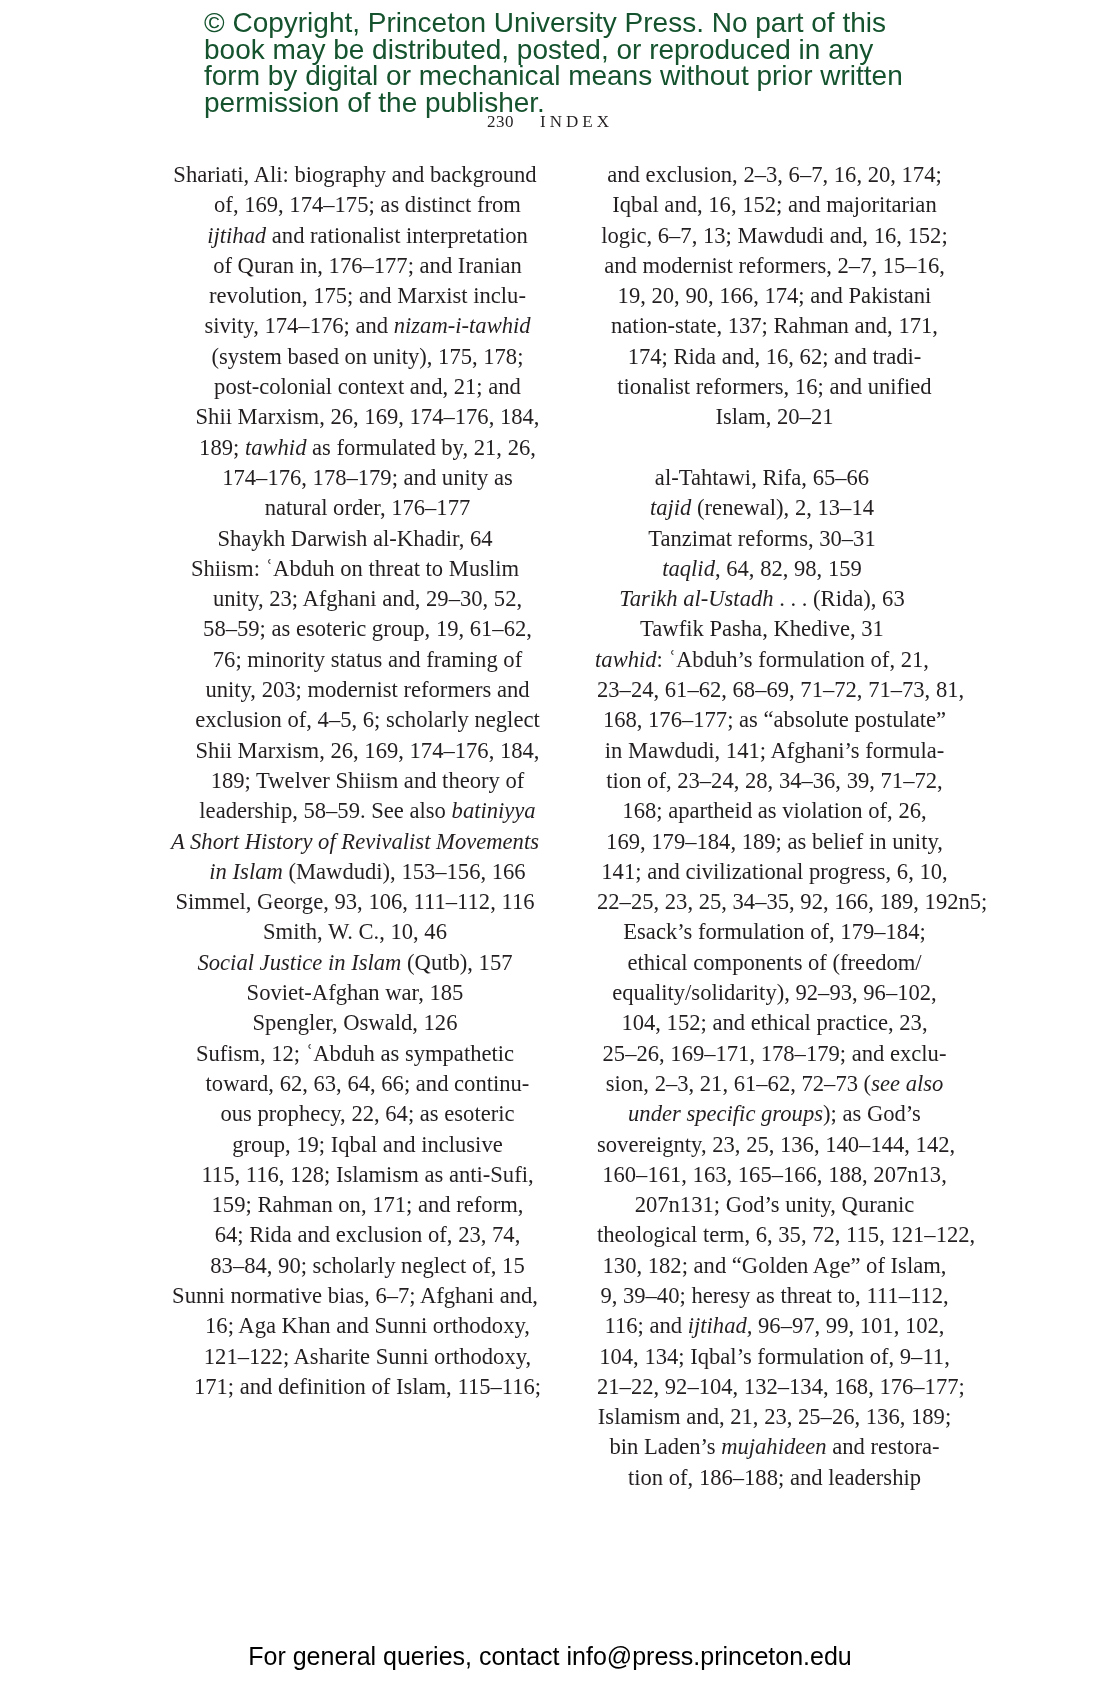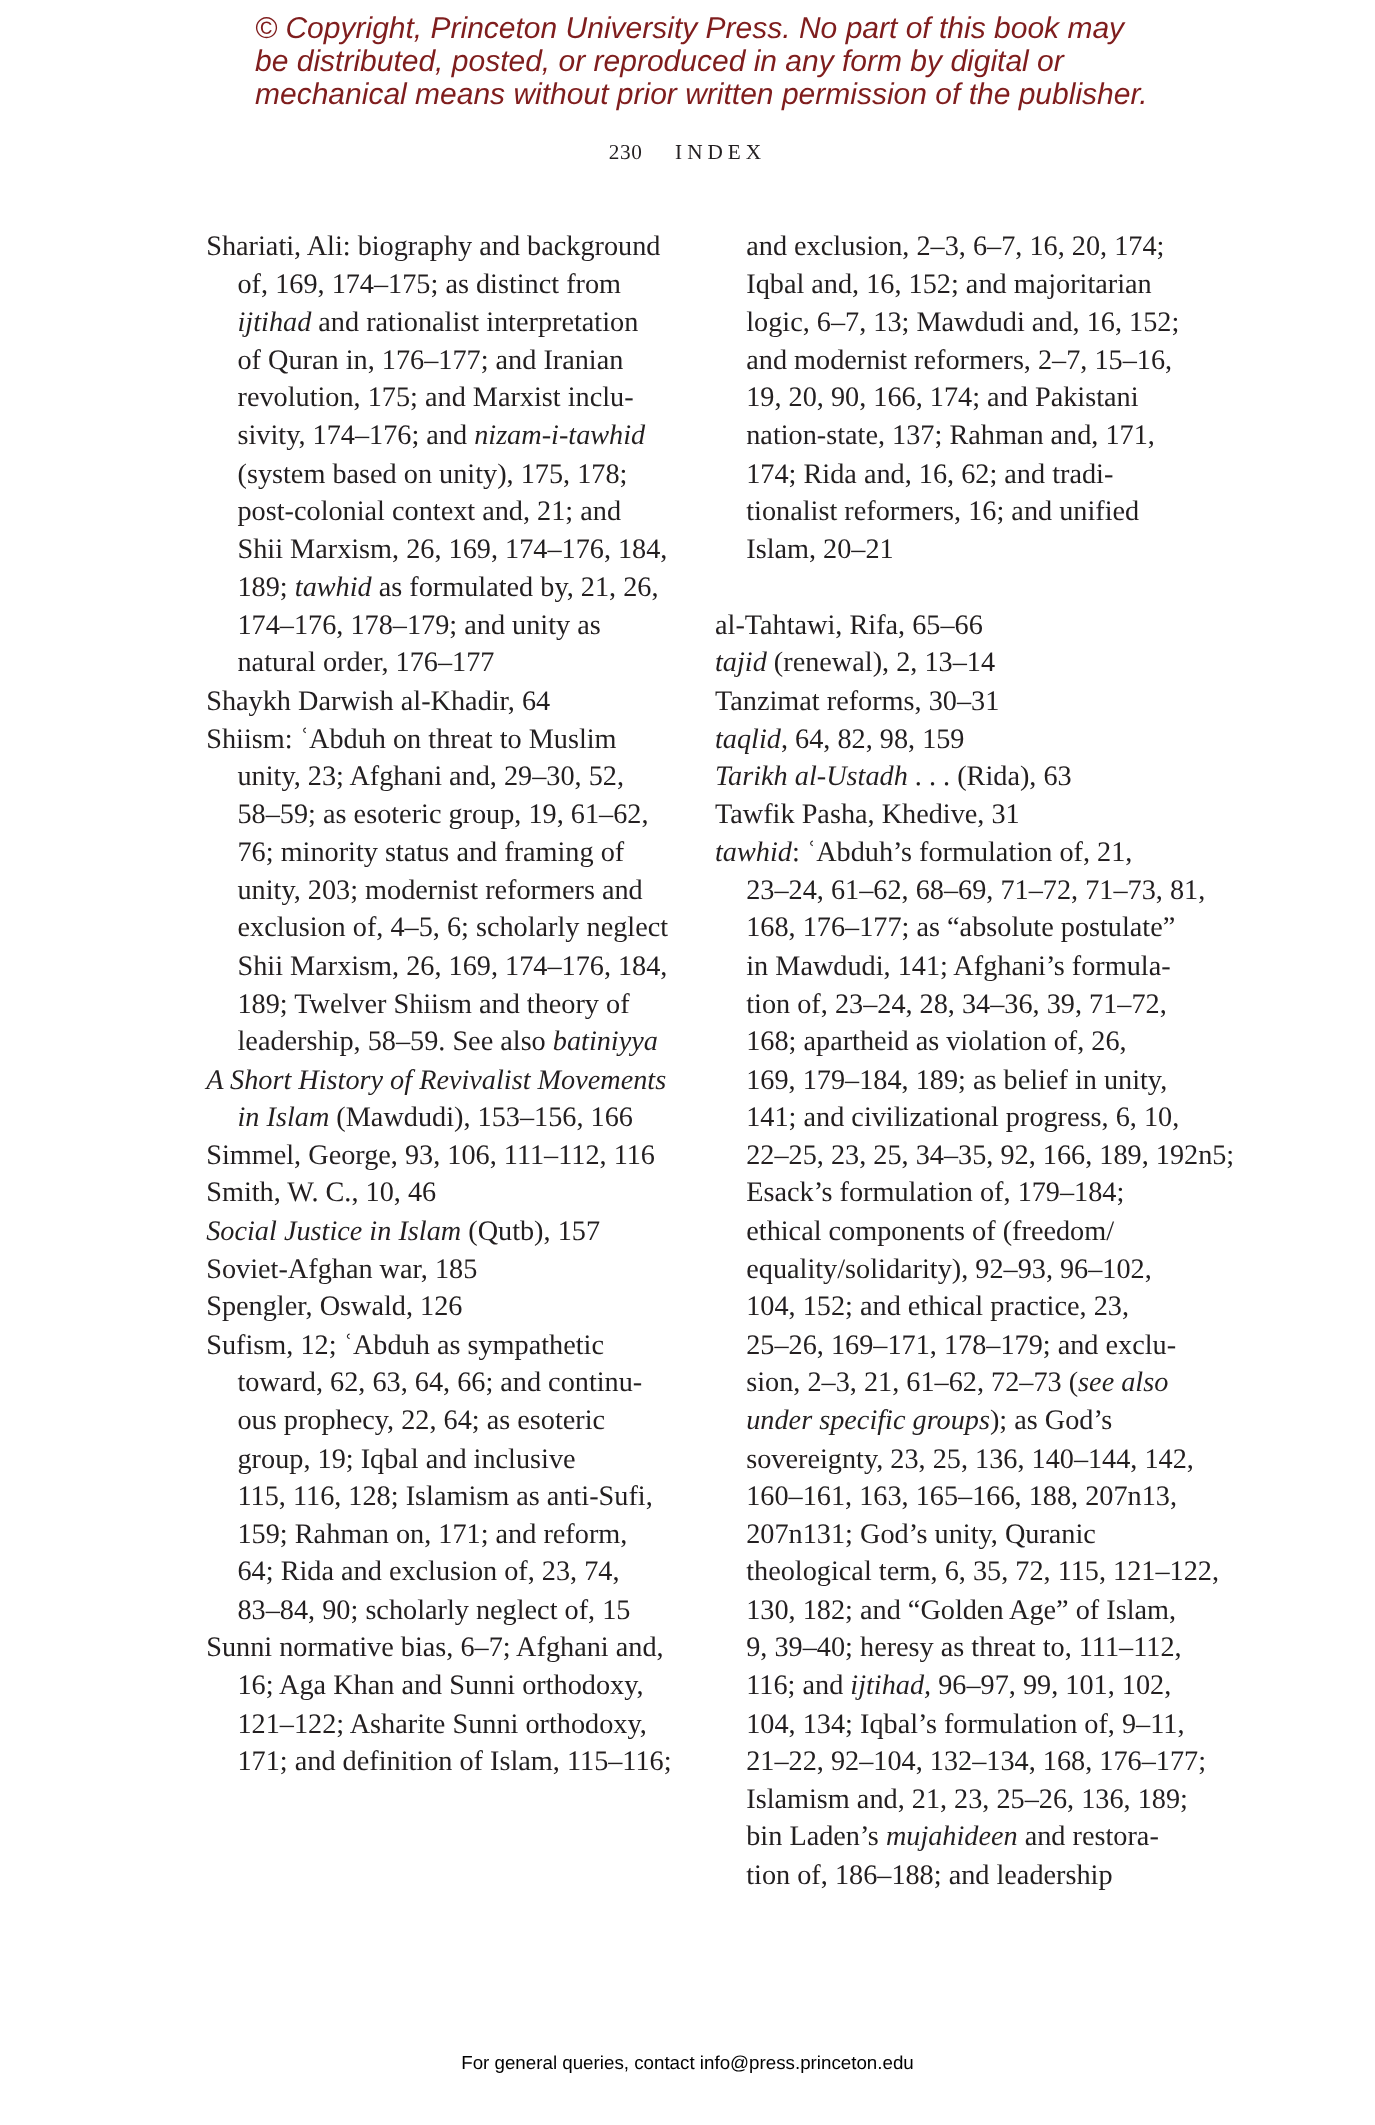--- a/index.html
+++ b/index.html
@@ -1,36 +1,36 @@
 <!DOCTYPE html>
 <html><head>
 <meta charset="utf-8">
 <style>
   html, body { margin: 0; padding: 0; background: #ffffff; }
   body { width: 1100px; height: 1700px; position: relative; overflow: hidden; color: #231f20; }
   .notice {
     position: absolute; left: 204px; top: 10px; width: 720px;
-    font-family: "Liberation Sans", sans-serif; font-size: 24px; line-height: 26.5px; color: #7f1d1d; font-style: italic;
+    font-family: "Liberation Sans", sans-serif; font-size: 28px; line-height: 26.5px; color: #14532d;
   }
   .running-head {
     position: absolute; left: 0; width: 1100px; top: 112px; text-align: center;
     font-family: "Liberation Serif", serif; font-size: 17px; color: #231f20; letter-spacing: 0.5px;
   }
   .running-head .pg { margin-right: 26px; margin-top: 40px; }
   .running-head .ttl { letter-spacing: 4px; margin-top: 30px; }
-  .col { position: absolute; top: 182px; font-family: "Liberation Serif", serif; font-size: 22.6px; line-height: 30.3px; }
+  .col { position: absolute; top: 160px; font-family: "Liberation Serif", serif; font-size: 22.6px; line-height: 30.3px; text-align: center; }
   .col.left { left: 165px; width: 380px; }
   .col.right { left: 572px; width: 380px; }
   .ln { white-space: nowrap; display: block; height: 30.3px; }
   .ln.sub { padding-left: 25px; }
   .ln.blank { height: 30.3px; }
   i { }
   .footer {
     position: absolute; left: 0; width: 1100px; top: 1642px; text-align: center;
-    font-family: "Liberation Sans", sans-serif; font-size: 15px; color: #000;
+    font-family: "Liberation Sans", sans-serif; font-size: 25px; color: #000;
   }
 </style>
 </head>
 <body>
 
 <div class="notice">© Copyright, Princeton University Press. No part of this book may be distributed, posted, or reproduced in any form by digital or mechanical means without prior written permission of the publisher.</div>
 
 <div class="running-head">
   <span class="pg">230</span><span class="ttl">INDEX</span>
 </div>

